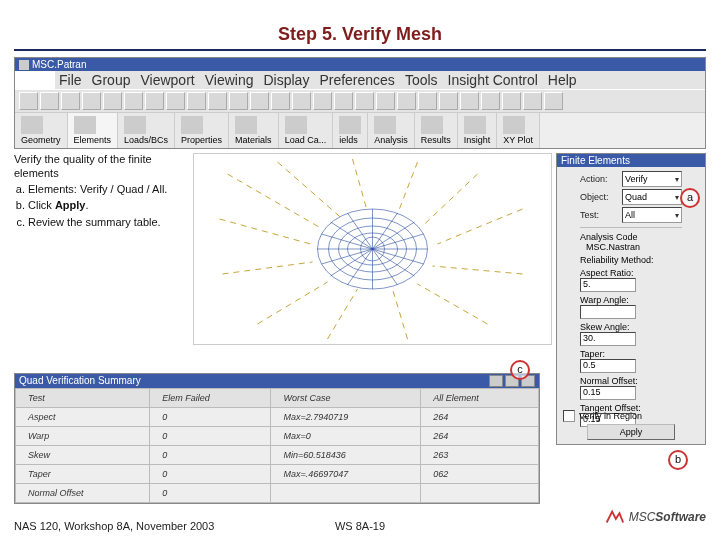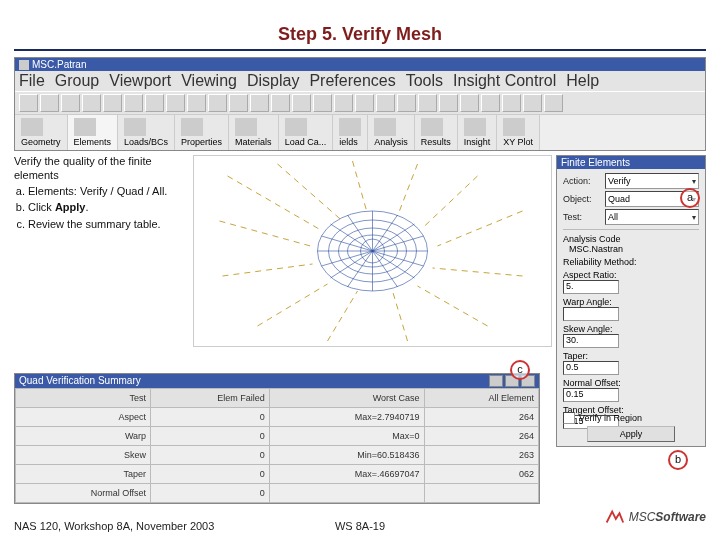--- a/index.html
+++ b/index.html
@@ -39,24 +39,25 @@
   }
   .titlebar .icon-slot {
     width: 10px;
     height: 10px;
     background: #ccc;
     margin-right: 3px;
   }
   .menubar {
     background: #e4e4e4;
     display: flex;
-    font-size: 16px;
+    font-size: 14px;
     padding: 1px 4px;
     gap: 10px;
     color: #333;
+    margin-left: 40px;
   }
   .toolbar-row {
     background: #e4e4e4;
     display: flex;
     padding: 2px 4px;
     gap: 2px;
     border-top: 1px solid #fff;
   }
   .tb-btn {
     width: 19px;
@@ -127,21 +128,21 @@
     font-size: 9px;
     height: 290px;
     position: relative;
   }
   .fe-title {
     background: #3a5aa8;
     color: #fff;
     padding: 1px 4px;
     font-size: 10px;
   }
-  .fe-body { padding: 4px 6px; }
+  .fe-body { padding: 4px 23px; }
   .fe-row { display: flex; align-items: center; margin-bottom: 2px; }
   .fe-label { width: 42px; color: #222; }
   .fe-select {
     flex: 1;
     border: 1px inset #999;
     background: #fff;
     padding: 0 2px;
     font-size: 9px;
     display: flex;
     justify-content: space-between;
@@ -201,23 +202,24 @@
   }
   table.sum {
     width: 100%;
     border-collapse: collapse;
     background: #eee;
     font-size: 9px;
     color: #333;
   }
   table.sum th, table.sum td {
     border: 1px solid #bbb;
-    padding: 2px 4px;
-    text-align: right;
+    padding: 2px 12px;
+    text-align: left;
     height: 14px;
+    font-style: italic;
   }
   table.sum th {
     background: #e2e2e2;
     font-weight: normal;
   }
 
   
   .circle {
     position: absolute;
     width: 16px;

